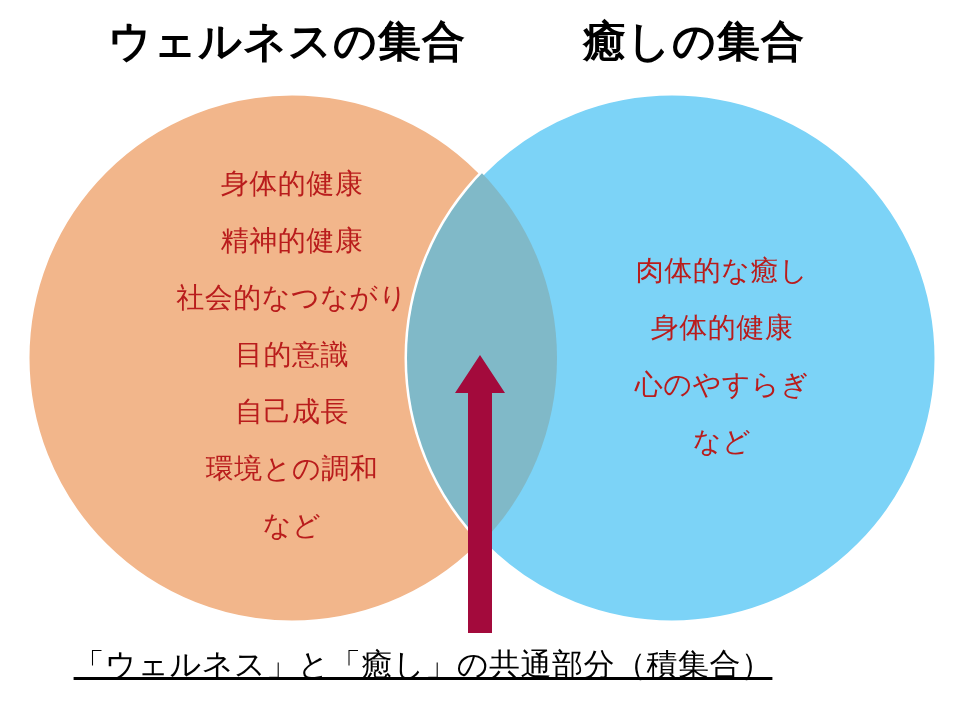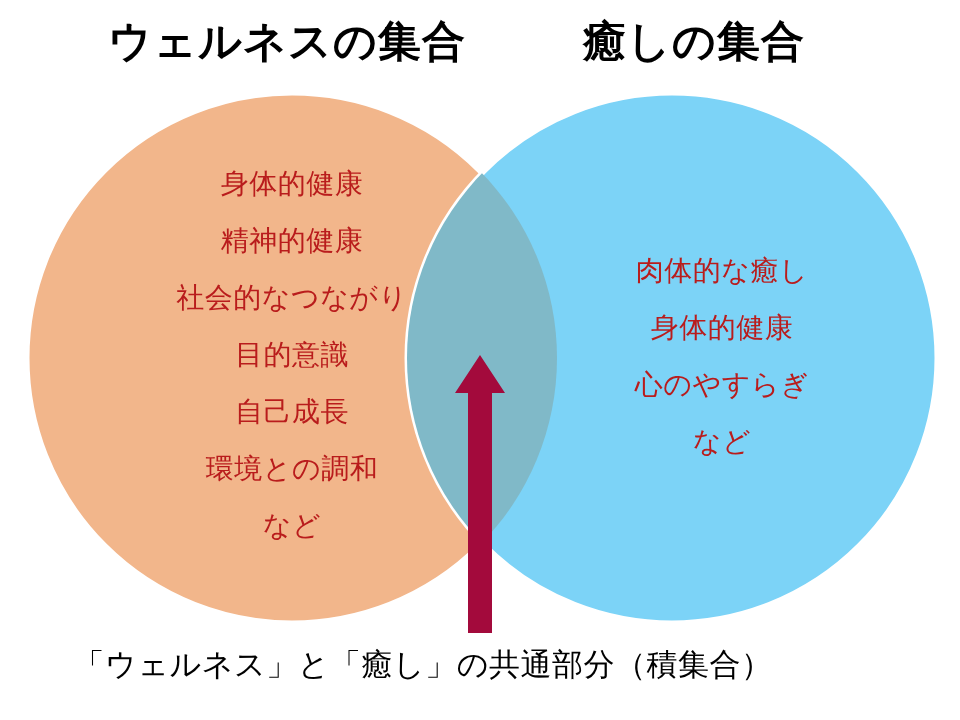--- a/index.html
+++ b/index.html
@@ -66,20 +66,21 @@
   #caption {
     position: absolute;
     left: 0;
     top: 644px;
     width: 846px;
     text-align: center;
     font-size: 31px;
     color: #000000;
     white-space: nowrap;
     letter-spacing: 0.5px;
+    text-decoration: underline;
   }
 </style>
 </head>
 <body>
 
 <div id="stage">
 
   <svg id="venn-svg" viewBox="0 0 960 720">
     <defs>
       <clipPath id="clip-left-circle">

